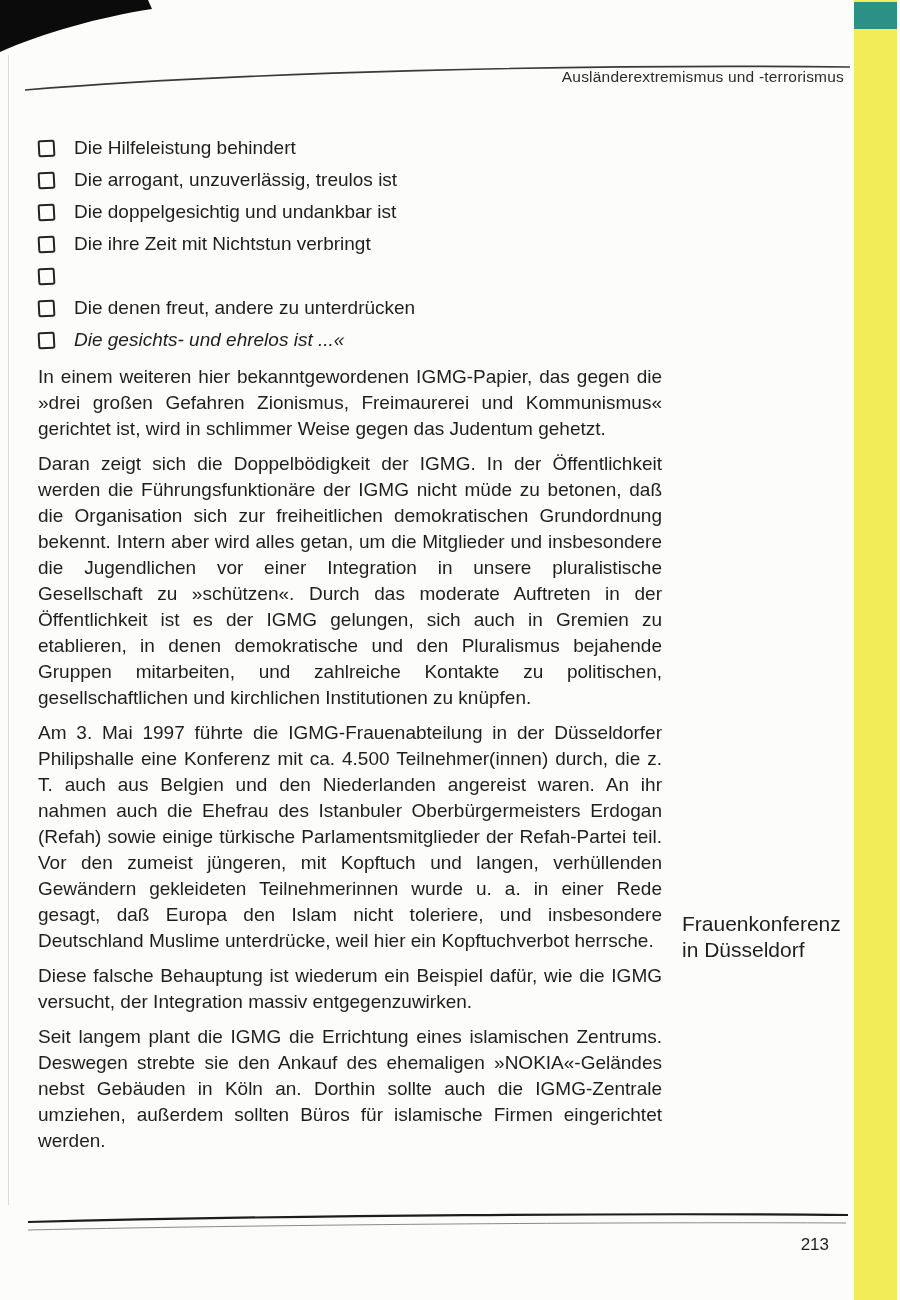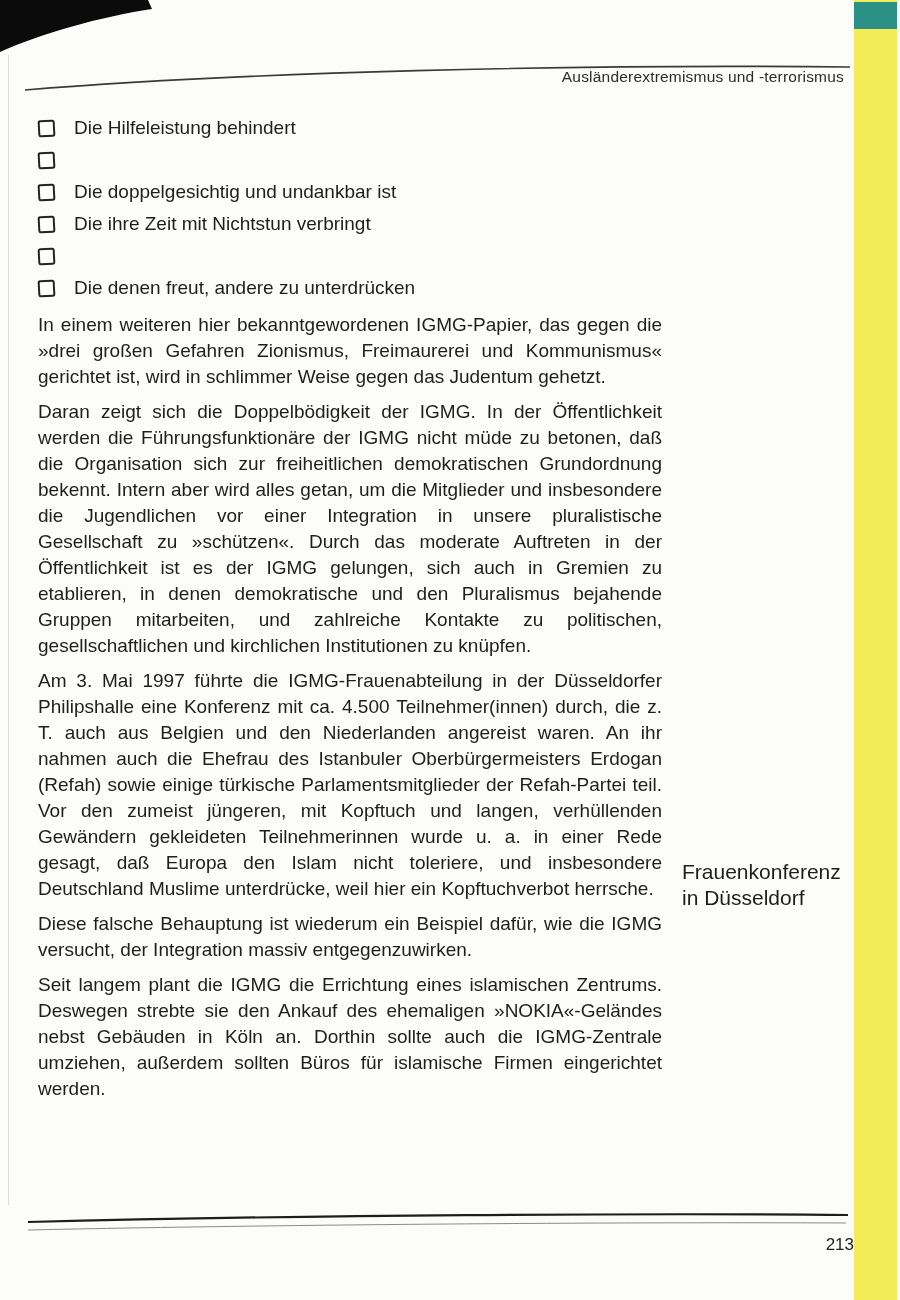--- a/index.html
+++ b/index.html
@@ -23,21 +23,21 @@
   .edge-tab     { position: absolute; right: 3px; top: 2px; width: 43px; height: 27px; background: #2b9086; }
   .left-edge-line { position: absolute; left: 8px; top: 55px; width: 1px; height: 1150px; background: rgba(0,0,0,0.13); }
 
   .running-header {
     position: absolute; top: 40px; right: 56px;
     font-size: 15.5px; letter-spacing: 0.2px; color: #2b2b2b; margin-top: 28px;
   }
   .header-rule { position: absolute; left: 0; top: 58px; width: 860px; height: 40px; }
 
   
-  .content { position: absolute; left: 38px; top: 112px; width: 814px; }
+  .content { position: absolute; left: 38px; top: 132px; width: 814px; }
 
   .bullet-list { list-style: none; margin: 0 0 8px 0; padding: 0; }
   .bullet-item { display: flex; align-items: center; height: 32px; font-size: 19px; }
   .bullet-item.italic .bullet-text { font-style: italic; }
   .bullet-square {
     width: 13px; height: 13px; flex: none;
     border: 2.2px solid #242424; border-radius: 2.5px;
     margin-right: 19px; transform: rotate(-3deg);
   }
   .bullet-text { white-space: nowrap; }
@@ -49,21 +49,21 @@
   .main-col p {
     margin: 0 0 9px 0;
     font-size: 19px; line-height: 26px;
     text-align: justify;
   }
   .margin-note { font-size: 21px; line-height: 26px; color: #1e1e1e; }
 
   
   .footer-rule { position: absolute; left: 0; top: 1208px; width: 860px; height: 30px; }
   .page-number {
-    position: absolute; top: 1235px; right: 46px;
+    position: absolute; top: 1235px; right: 71px;
     font-size: 17px; color: #1e1e1e;
   }
 </style>
 </head>
 <body>
 
 <div class="page">
 
   <svg class="corner-wedge" viewBox="0 0 220 70" aria-hidden="true">
     <path d="M0,0 L148,0 L152,9 C 100,17 42,33 0,52 Z" fill="#0b0b0b"></path>
@@ -81,35 +81,40 @@
 
   <div class="content">
 
     <ul class="bullet-list">
       <li class="bullet-item">
         <span class="bullet-square"></span>
         <span class="bullet-text">Die Hilfeleistung behindert</span>
       </li>
       <li class="bullet-item">
         <span class="bullet-square"></span>
+        <span class="bullet-text">Die arrogant, unzuverlässig, treulos ist</span>
       </li>
       <li class="bullet-item">
         <span class="bullet-square"></span>
         <span class="bullet-text">Die doppelgesichtig und undankbar ist</span>
       </li>
       <li class="bullet-item">
         <span class="bullet-square"></span>
         <span class="bullet-text">Die ihre Zeit mit Nichtstun verbringt</span>
       </li>
       <li class="bullet-item">
         <span class="bullet-square"></span>
       </li>
       <li class="bullet-item">
         <span class="bullet-square"></span>
         <span class="bullet-text">Die denen freut, andere zu unterdrücken</span>
+      </li>
+      <li class="bullet-item italic">
+        <span class="bullet-square"></span>
+        <span class="bullet-text">Die gesichts- und ehrelos ist ...«</span>
       </li>
     </ul>
 
     <div class="section">
       <div class="main-col">
         <p>In einem weiteren hier bekanntgewordenen IGMG-Papier, das gegen die »drei großen Gefahren Zionismus, Freimaurerei und Kommunismus« gerichtet ist, wird in schlimmer Weise gegen das Judentum gehetzt.</p>
         <p>Daran zeigt sich die Doppelbödigkeit der IGMG. In der Öffentlichkeit werden die Führungsfunktionäre der IGMG nicht müde zu betonen, daß die Organisation sich zur freiheitlichen demokratischen Grundordnung bekennt. Intern aber wird alles getan, um die Mitglieder und insbesondere die Jugendlichen vor einer Integration in unsere pluralistische Gesellschaft zu »schützen«. Durch das moderate Auftreten in der Öffentlichkeit ist es der IGMG gelungen, sich auch in Gremien zu etablieren, in denen demokratische und den Pluralismus bejahende Gruppen mitarbeiten, und zahlreiche Kontakte zu politischen, gesellschaftlichen und kirchlichen Institutionen zu knüpfen.</p>
       </div>
       <div class="note-col"></div>
     </div>

